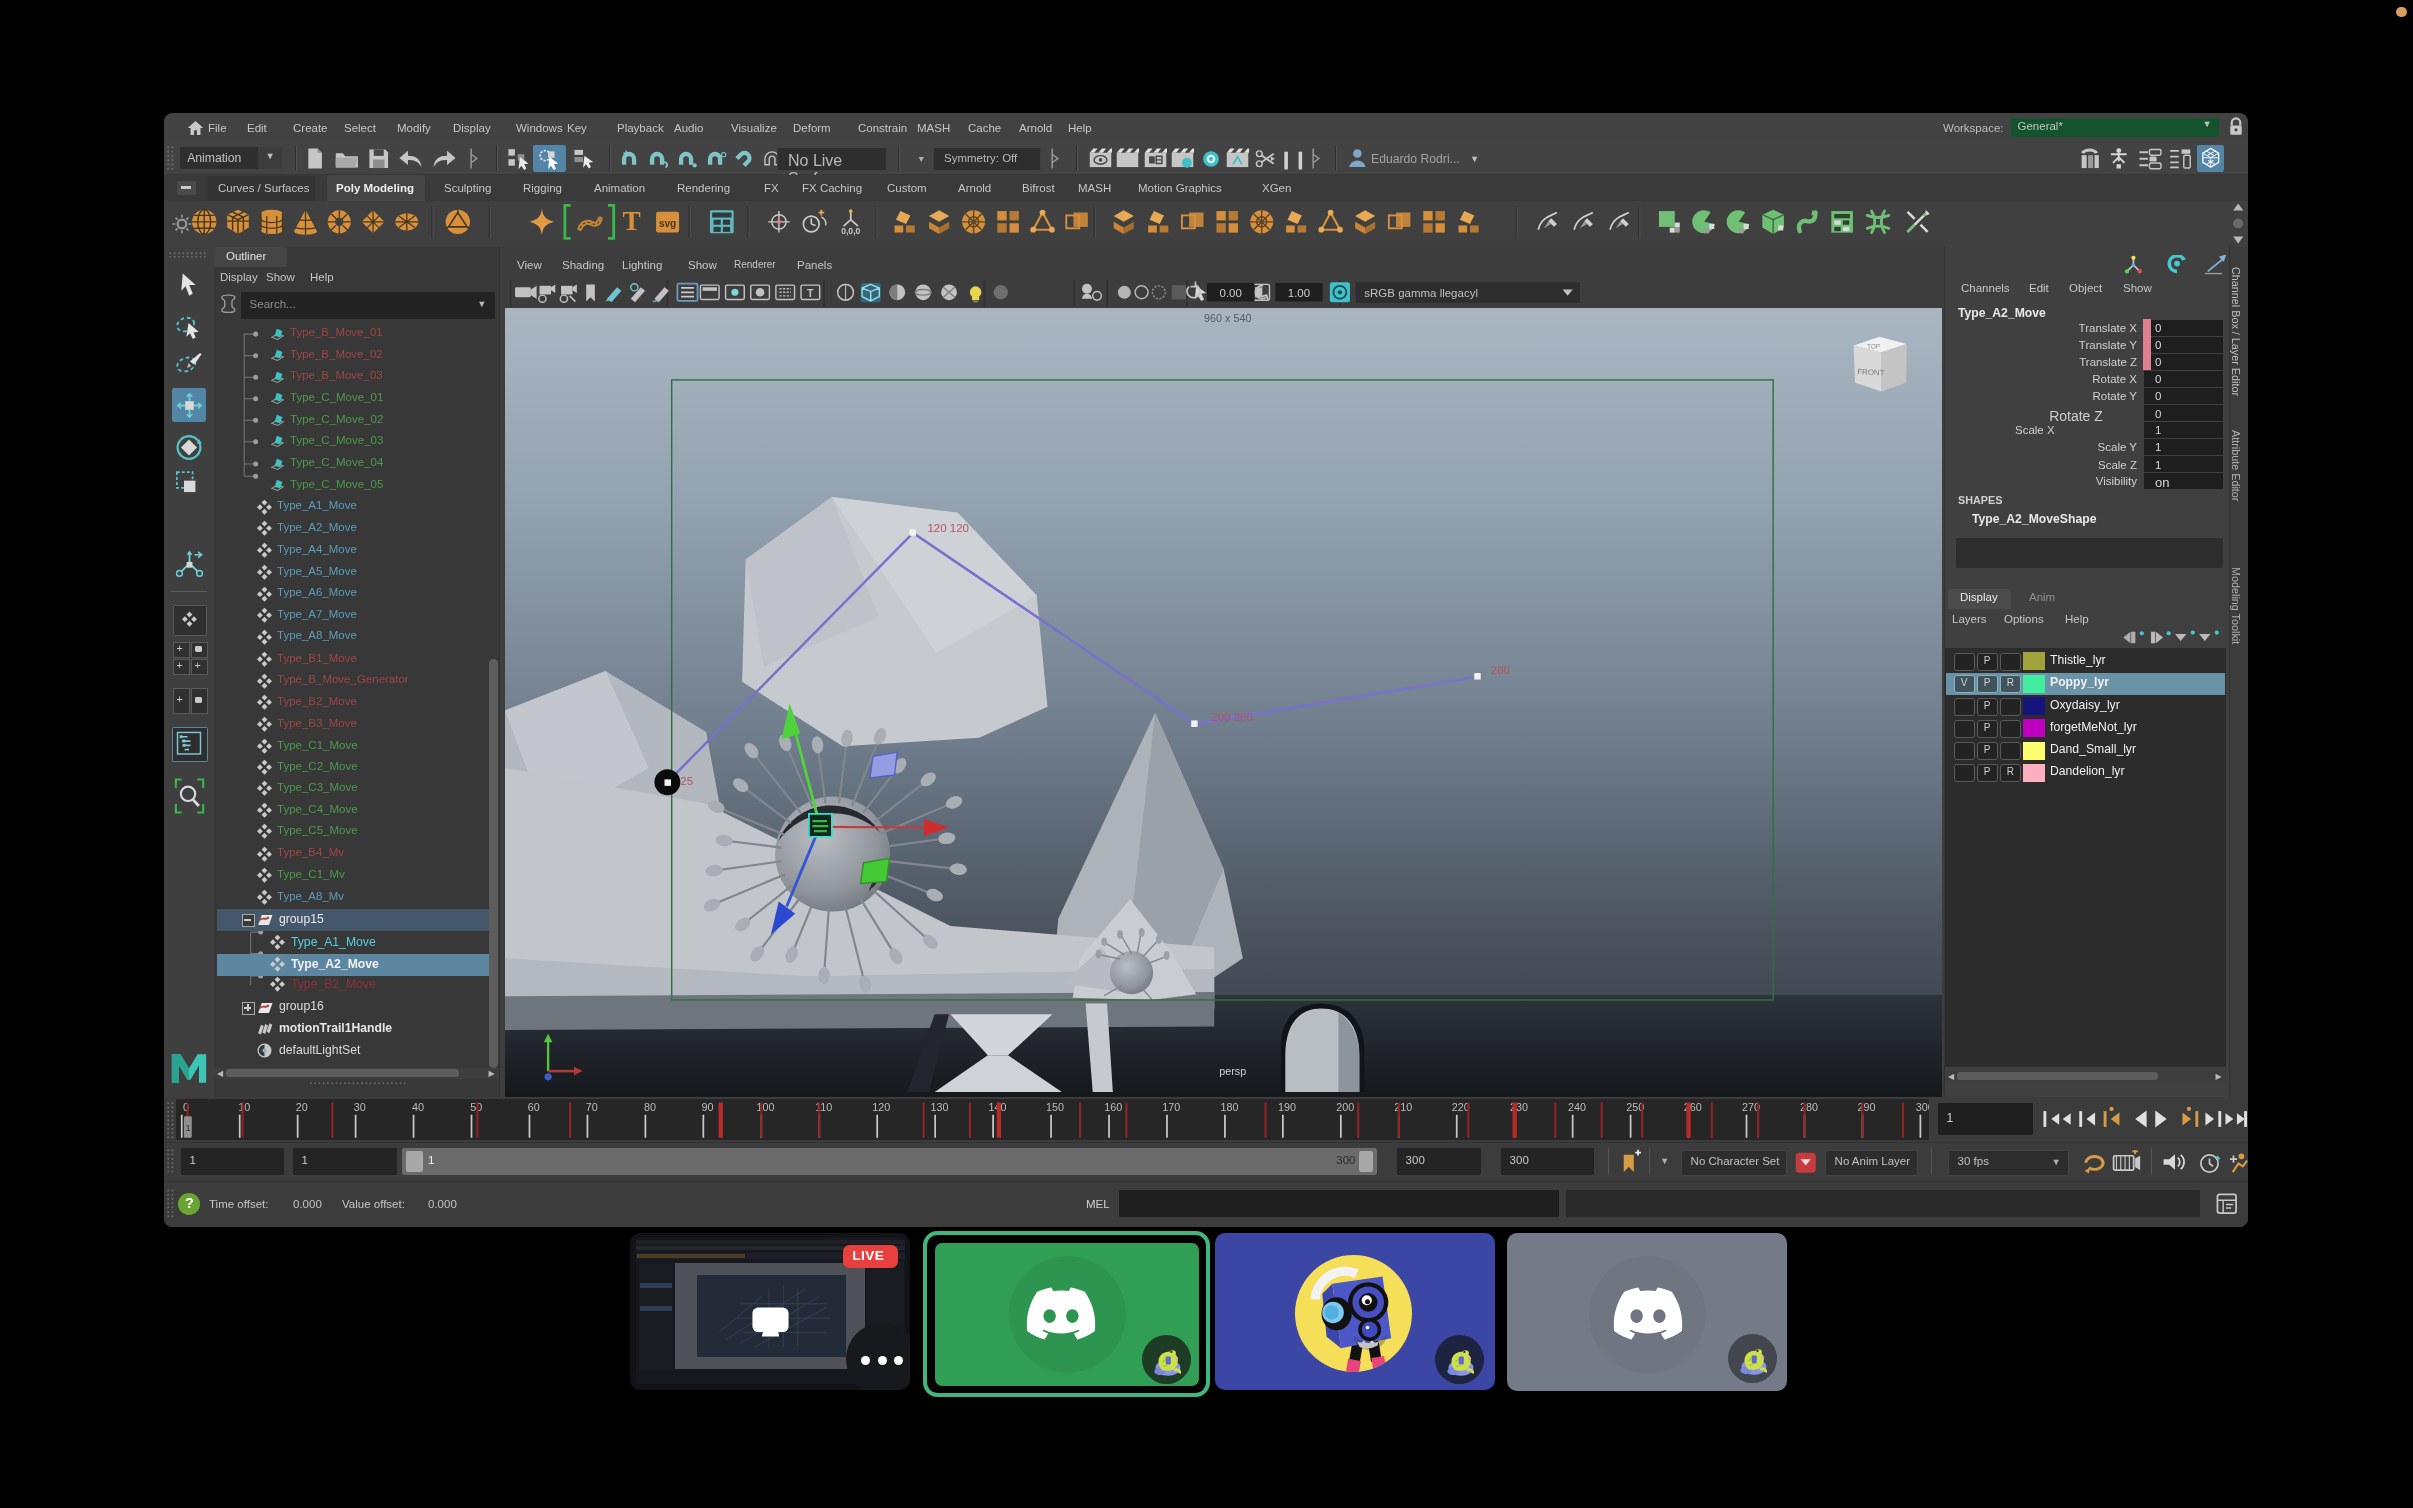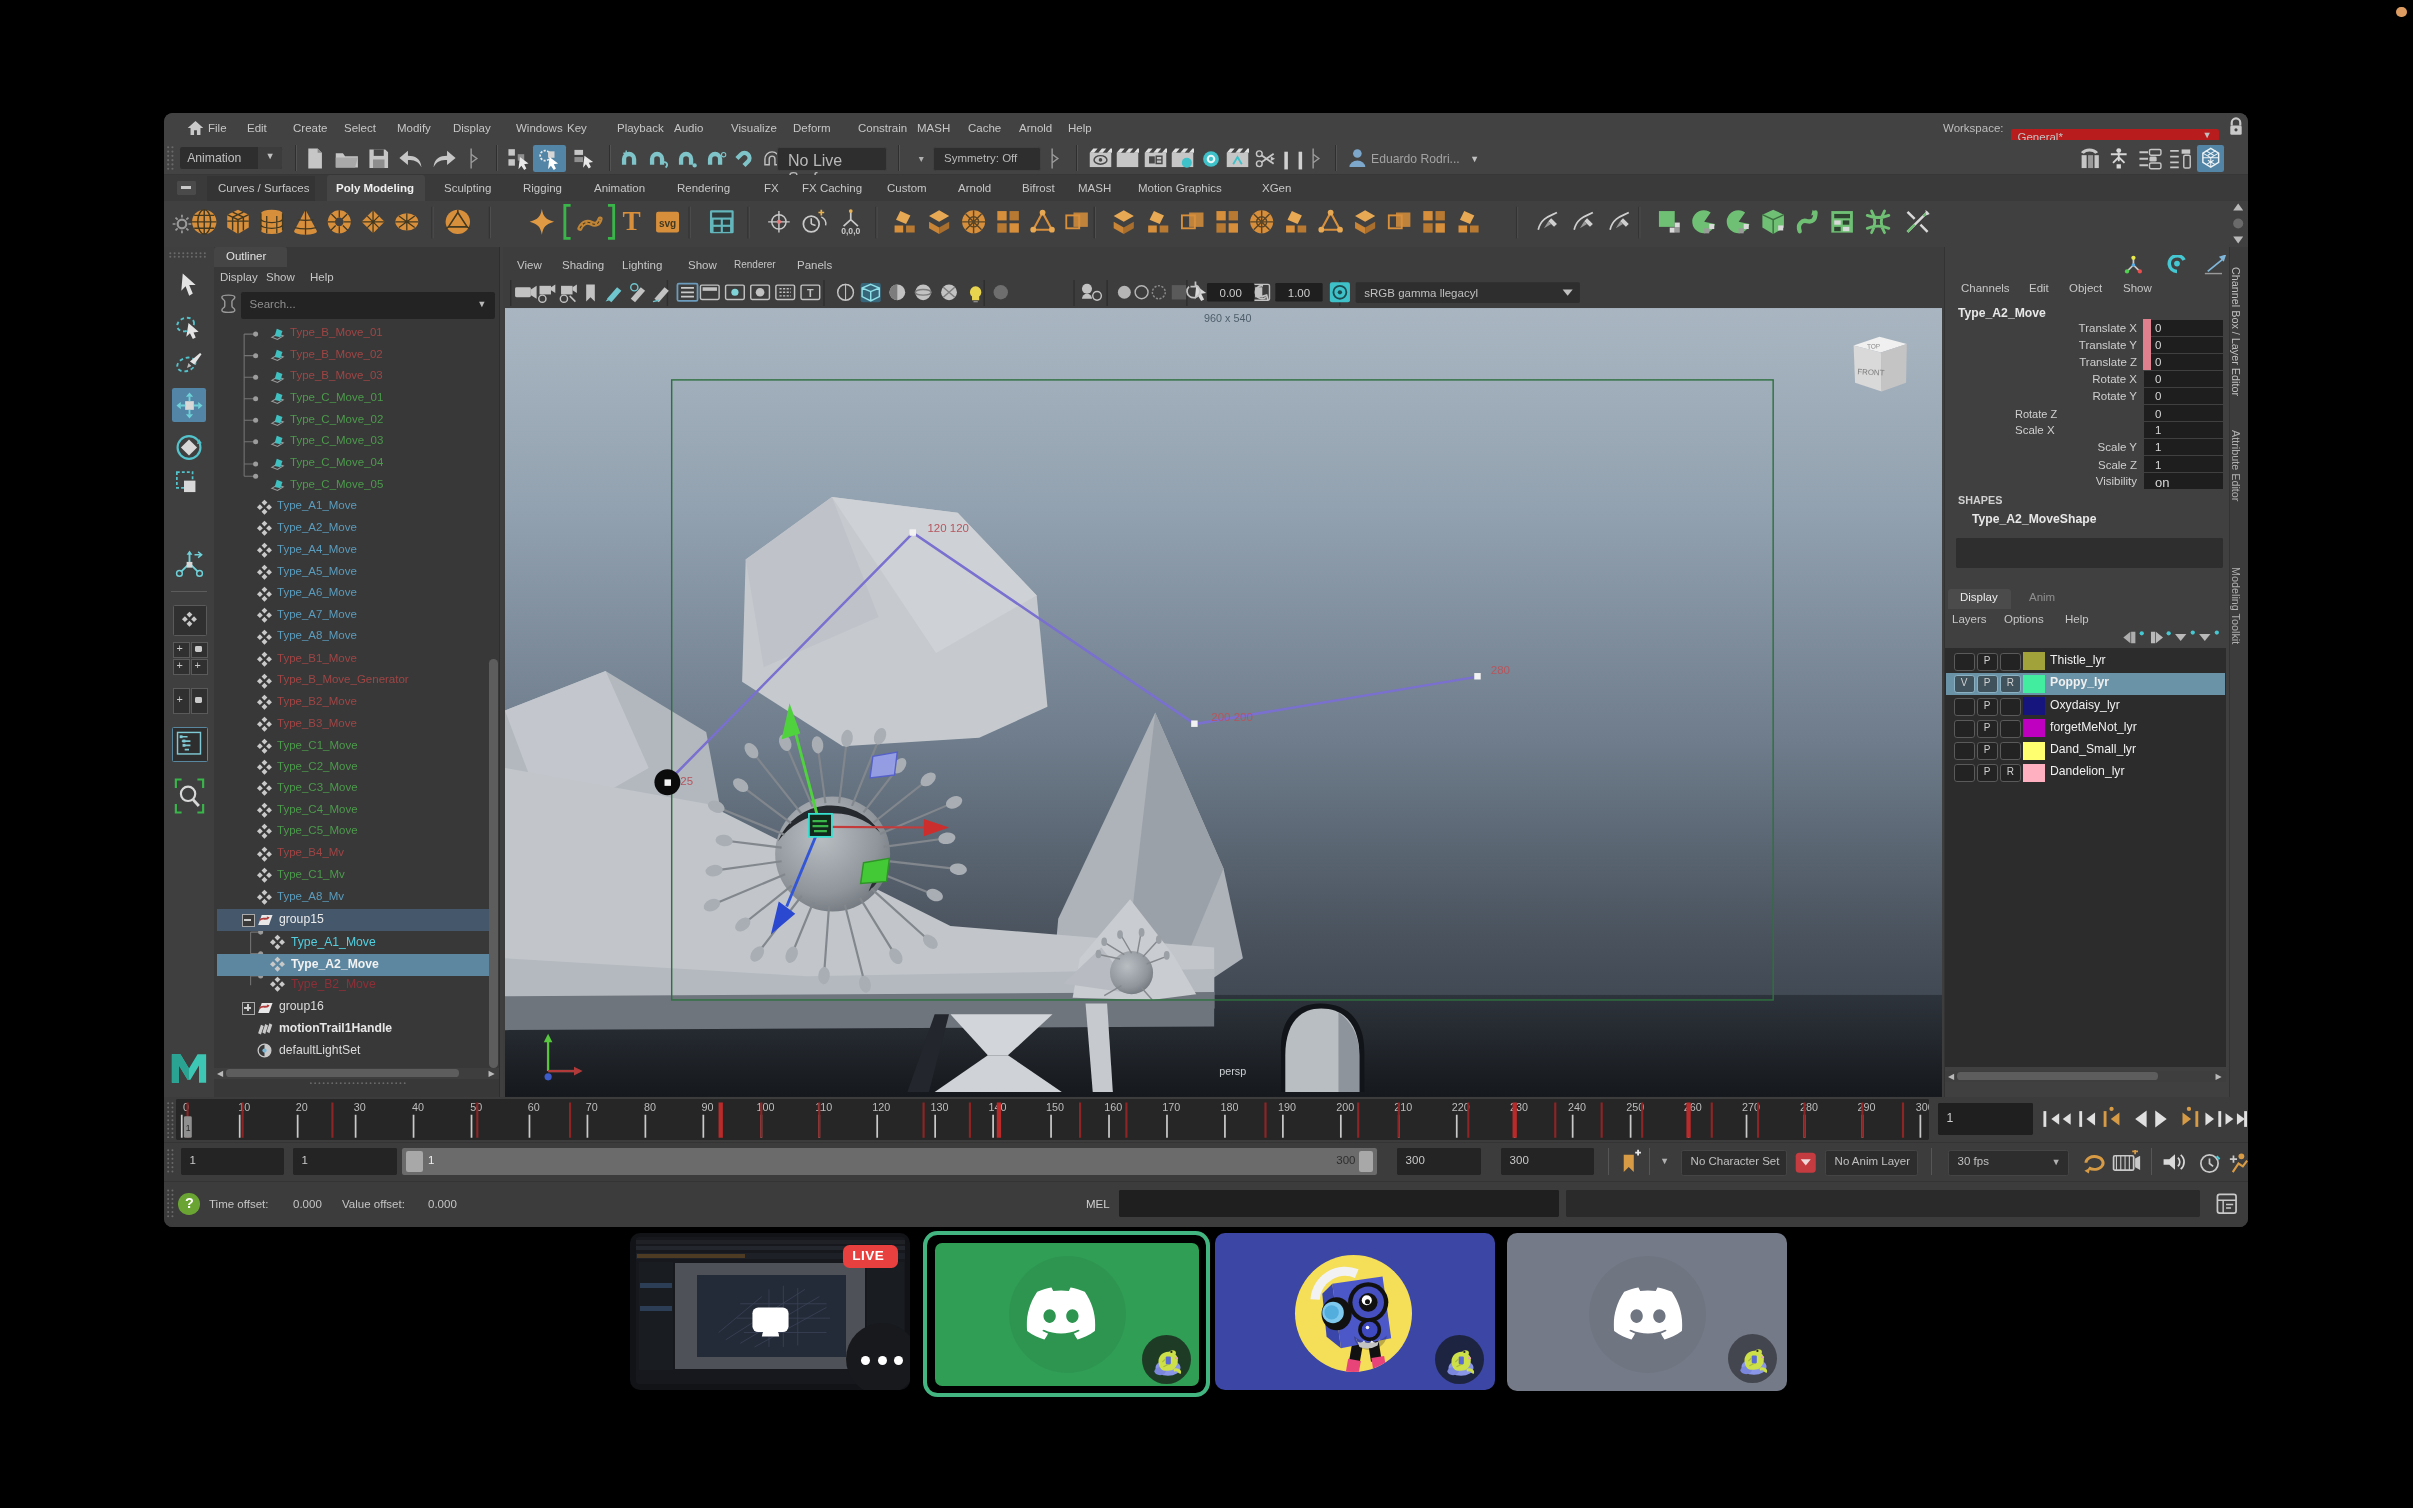--- a/index.html
+++ b/index.html
@@ -30,21 +30,21 @@
   <div class="t" style="left:453px;top:9.3px">Playback</div>
   <div class="t" style="left:510px;top:9.3px">Audio</div>
   <div class="t" style="left:567px;top:9.3px">Visualize</div>
   <div class="t" style="left:629px;top:9.3px">Deform</div>
   <div class="t" style="left:694px;top:9.3px">Constrain</div>
   <div class="t" style="left:753px;top:9.3px">MASH</div>
   <div class="t" style="left:804px;top:9.3px">Cache</div>
   <div class="t" style="left:855px;top:9.3px">Arnold</div>
   <div class="t" style="left:904px;top:9.3px">Help</div>
   <div class="t" style="left:1779px;top:9.3px;color:#bdbdbd">Workspace:</div>
-  <div class="fld" style="left:1847px;top:16px;width:208px;height:19.4px;background:#b91c1c;">
+  <div class="fld" style="left:1847px;top:5px;width:208px;height:19.4px;background:#14532d;">
      <span style="position:absolute;left:6.5px;top:2.2px;color:#c4c4c4">General*</span>
      <span style="position:absolute;right:7.2px;top:1.4px;color:#c0c0c0;font-size:9.3px">▼</span>
   </div>
   <svg class="abs" style="left:2064px;top:4.3px" width="16" height="20" viewBox="0 0 22 28">
         <path d="M5 12 V8 a6 6 0 0 1 12 0 v4" fill="none" stroke="#c9c9c9" stroke-width="3"></path>
         <rect x="3" y="12" width="16" height="13" rx="2" fill="#c9c9c9"></rect>
         <circle cx="11" cy="18" r="2.2" fill="#424242"></circle>
       </svg>
 </div>
 
@@ -1069,21 +1069,21 @@
 <div class="t" style="left:1851px;top:243px;width:122px;text-align:right;font-size:11.5px;color:#cfcfcf">Translate Z</div>
 <div class="abs" style="left:1980px;top:241px;width:79px;height:16px;background:#1e1e1e"></div>
 <div class="abs" style="left:1979px;top:240px;width:8px;height:17px;background:#e0808f"></div>
 <div class="t" style="left:1991px;top:243px;font-size:11.5px;color:#d8d8d8">0</div>
 <div class="t" style="left:1851px;top:260px;width:122px;text-align:right;font-size:11.5px;color:#cfcfcf">Rotate X</div>
 <div class="abs" style="left:1980px;top:258px;width:79px;height:16px;background:#1e1e1e"></div>
 <div class="t" style="left:1991px;top:260px;font-size:11.5px;color:#d8d8d8">0</div>
 <div class="t" style="left:1851px;top:277px;width:122px;text-align:right;font-size:11.5px;color:#cfcfcf">Rotate Y</div>
 <div class="abs" style="left:1980px;top:275px;width:79px;height:16px;background:#1e1e1e"></div>
 <div class="t" style="left:1991px;top:277px;font-size:11.5px;color:#d8d8d8">0</div>
-<div class="t" style="left:1851px;top:295px;width:122px;text-align:left;font-size:11px;color:#cfcfcf">Rotate Z</div>
+<div class="t" style="left:1851px;top:295px;width:122px;text-align:center;font-size:14px;color:#cfcfcf">Rotate Z</div>
 <div class="abs" style="left:1980px;top:292px;width:79px;height:16px;background:#1e1e1e"></div>
 <div class="t" style="left:1991px;top:295px;font-size:11.5px;color:#d8d8d8">0</div>
 <div class="t" style="left:1851px;top:311px;width:122px;text-align:left;font-size:11.5px;color:#cfcfcf">Scale X</div>
 <div class="abs" style="left:1980px;top:309px;width:79px;height:16px;background:#1e1e1e"></div>
 <div class="t" style="left:1991px;top:311px;font-size:11.5px;color:#d8d8d8">1</div>
 <div class="t" style="left:1851px;top:328px;width:122px;text-align:right;font-size:11.5px;color:#cfcfcf">Scale Y</div>
 <div class="abs" style="left:1980px;top:326px;width:79px;height:16px;background:#1e1e1e"></div>
 <div class="t" style="left:1991px;top:328px;font-size:11.5px;color:#d8d8d8">1</div>
 <div class="t" style="left:1851px;top:346px;width:122px;text-align:right;font-size:11.5px;color:#cfcfcf">Scale Z</div>
 <div class="abs" style="left:1980px;top:343px;width:79px;height:16px;background:#1e1e1e"></div>

